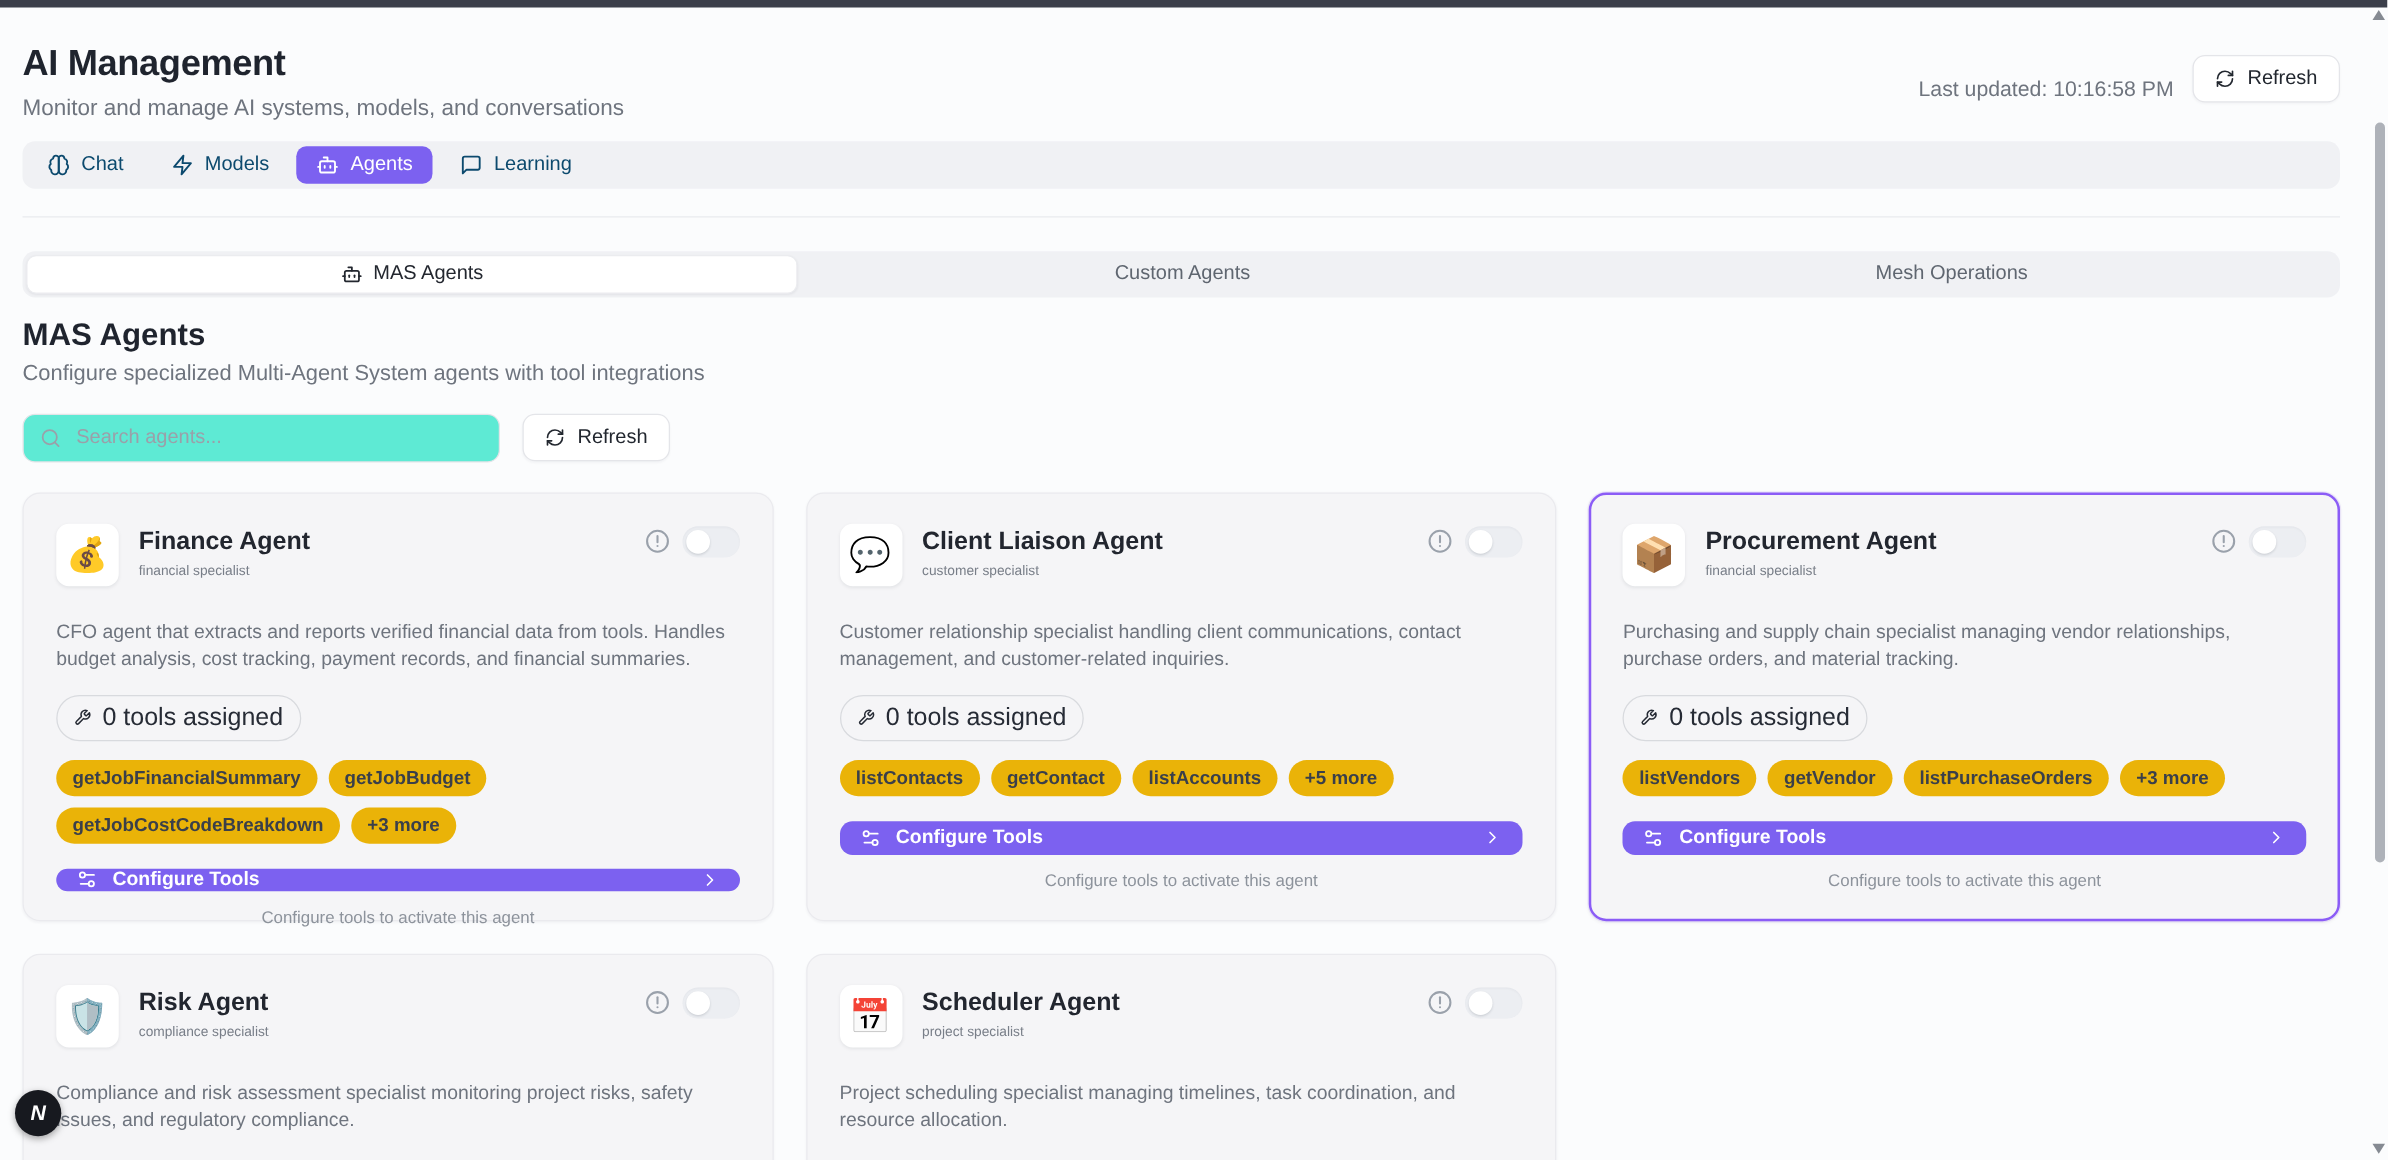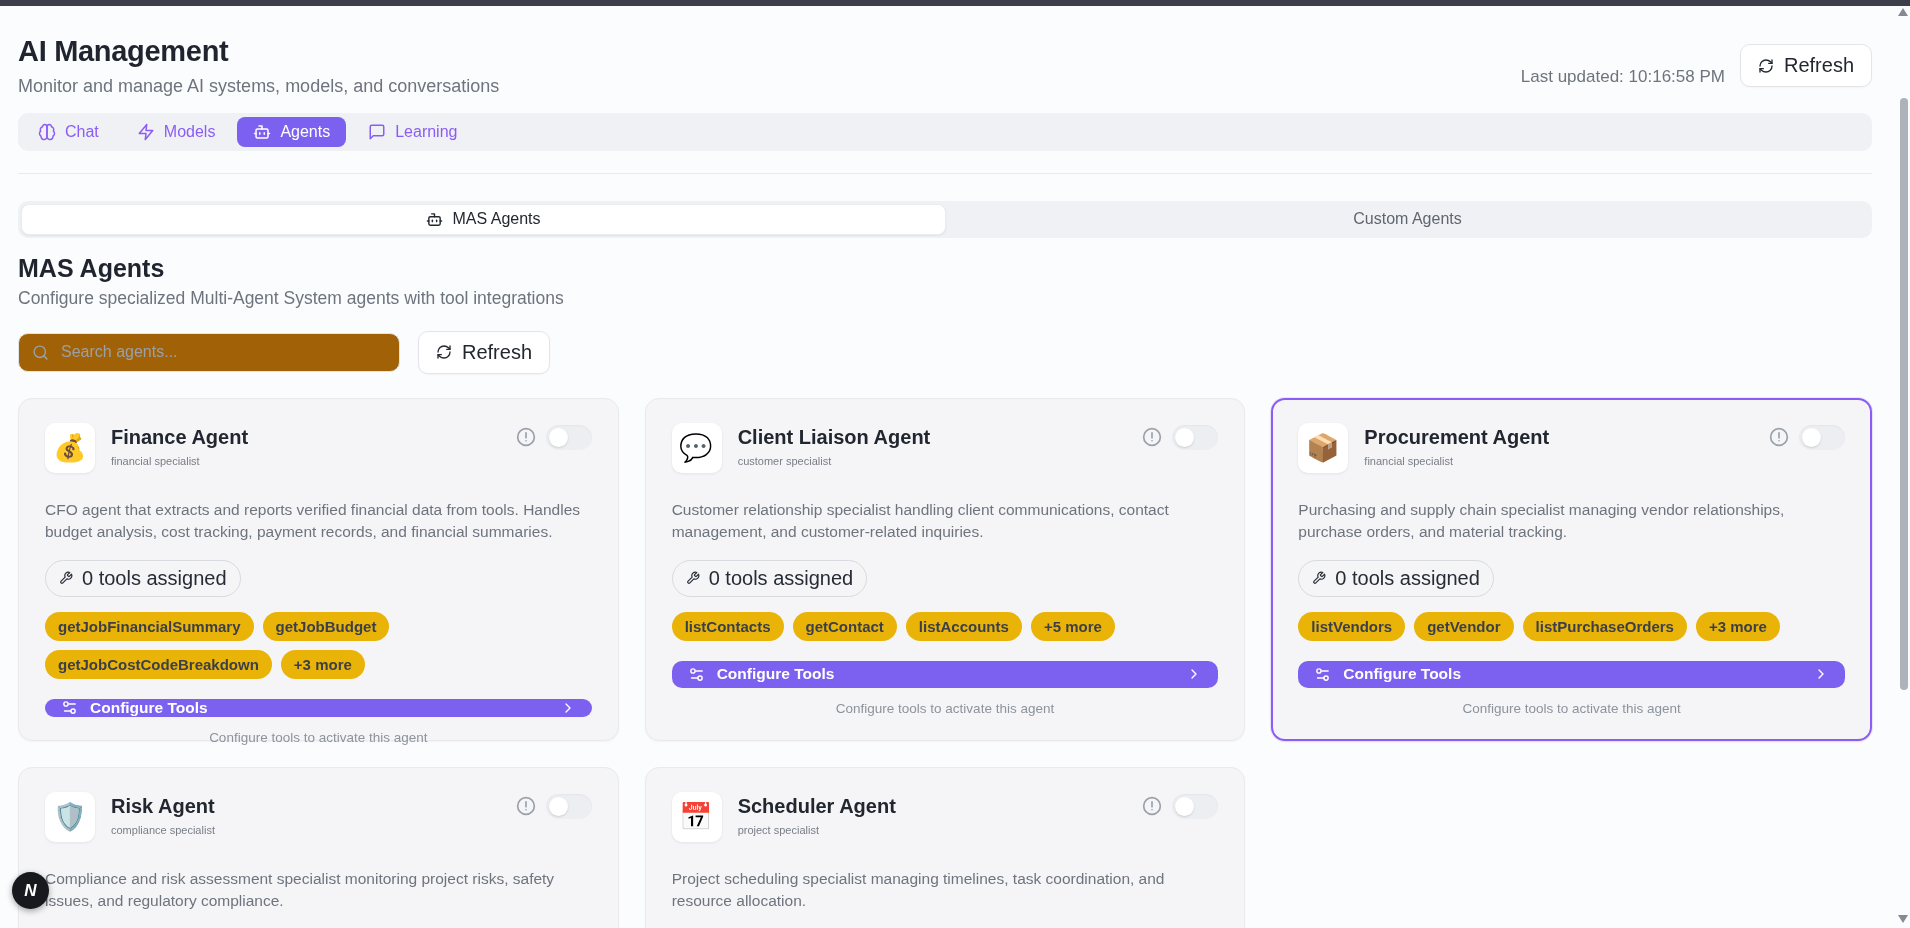--- a/index.html
+++ b/index.html
@@ -26,34 +26,34 @@
 
   
   .header-row{display:flex;justify-content:space-between;align-items:flex-start}
   .page-title{font-size:29px;font-weight:bold;color:#1f242e;letter-spacing:-.3px;line-height:1.2}
   .page-subtitle{font-size:18px;color:var(--text-gray);margin-top:7px}
   .header-right{display:flex;align-items:flex-end;gap:15px;margin-top:10px}
   .last-updated{font-size:17px;color:var(--text-gray)}
   .btn-outline{
     display:inline-flex;align-items:center;gap:10px;background:#fff;
     border:1px solid #e4e5e9;border-radius:10px;padding:9px 17px;
-    font-size:20px;color:#22272f;cursor:pointer;font-family:inherit;
+    font-size:16px;color:#22272f;cursor:pointer;font-family:inherit;
     box-shadow:0 1px 2px rgba(16,24,40,.04);
   }
   .icon{display:inline-flex;flex:none}
   .icon svg{display:block}
 
   
   .tabbar{
     margin-top:16px;background:var(--bar-bg);border-radius:10px;padding:4px;
     display:flex;gap:6px;height:38px;align-items:center;
   }
   .tab{
     display:inline-flex;align-items:center;gap:9px;padding:0 16px;height:30px;
-    border-radius:8px;font-size:16px;color:#8b5cf6;cursor:pointer;
+    border-radius:8px;font-size:16px;color:#0c4a6e;cursor:pointer;
   }
   .tab.active{background:var(--accent);color:#fff}
 
   .divider{height:1px;background:#e9eaee;margin-top:22px}
 
   
   .subtabbar{
     margin-top:27px;background:var(--bar-bg);border-radius:10px;padding:3px;
     display:flex;height:37px;
   }
@@ -65,21 +65,21 @@
     background:#fff;color:#23272f;border:1px solid #ebecef;font-weight:500;
     box-shadow:0 1px 2px rgba(16,24,40,.06);
   }
 
   .section-title{margin-top:16px;font-size:25px;font-weight:bold;color:#1f242e}
   .section-sub{margin-top:5px;font-size:17.5px;color:var(--text-gray)}
 
   
   .search-row{margin-top:22px;display:flex;gap:18px;align-items:center}
   .search-box{
-    width:382px;height:39px;background:#a16207;border:1px solid #e3e4e8;border-radius:10px;
+    width:382px;height:39px;background:#5eead4;border:1px solid #e3e4e8;border-radius:10px;
     display:flex;align-items:center;padding:0 13px;gap:10px;color:#9aa0a9;
   }
   .search-box input{
     border:none;outline:none;flex:1;background:transparent;font-size:16px;
     font-family:inherit;color:#22272f;
   }
   .search-box input::placeholder{color:#9aa0a9}
 
   
   .cards{margin-top:24px;display:grid;grid-template-columns:repeat(3,1fr);gap:26px}
@@ -226,20 +226,23 @@
             <path d="M2 14h2"></path>
             <path d="M20 14h2"></path>
             <path d="M15 13v2"></path>
             <path d="M9 13v2"></path>
           </svg>
       </span>
       <span>MAS Agents</span>
     </div>
     <div class="subtab">
       <span>Custom Agents</span>
+    </div>
+    <div class="subtab">
+      <span>Mesh Operations</span>
     </div>
   </div>
 
   <div class="section-title">MAS Agents</div>
   <div class="section-sub">Configure specialized Multi-Agent System agents with tool integrations</div>
 
   <div class="search-row">
     <div class="search-box">
       <span class="icon">
         <svg width="17" height="17" viewBox="0 0 24 24" fill="none" stroke="currentColor" stroke-width="2" stroke-linecap="round" stroke-linejoin="round">

